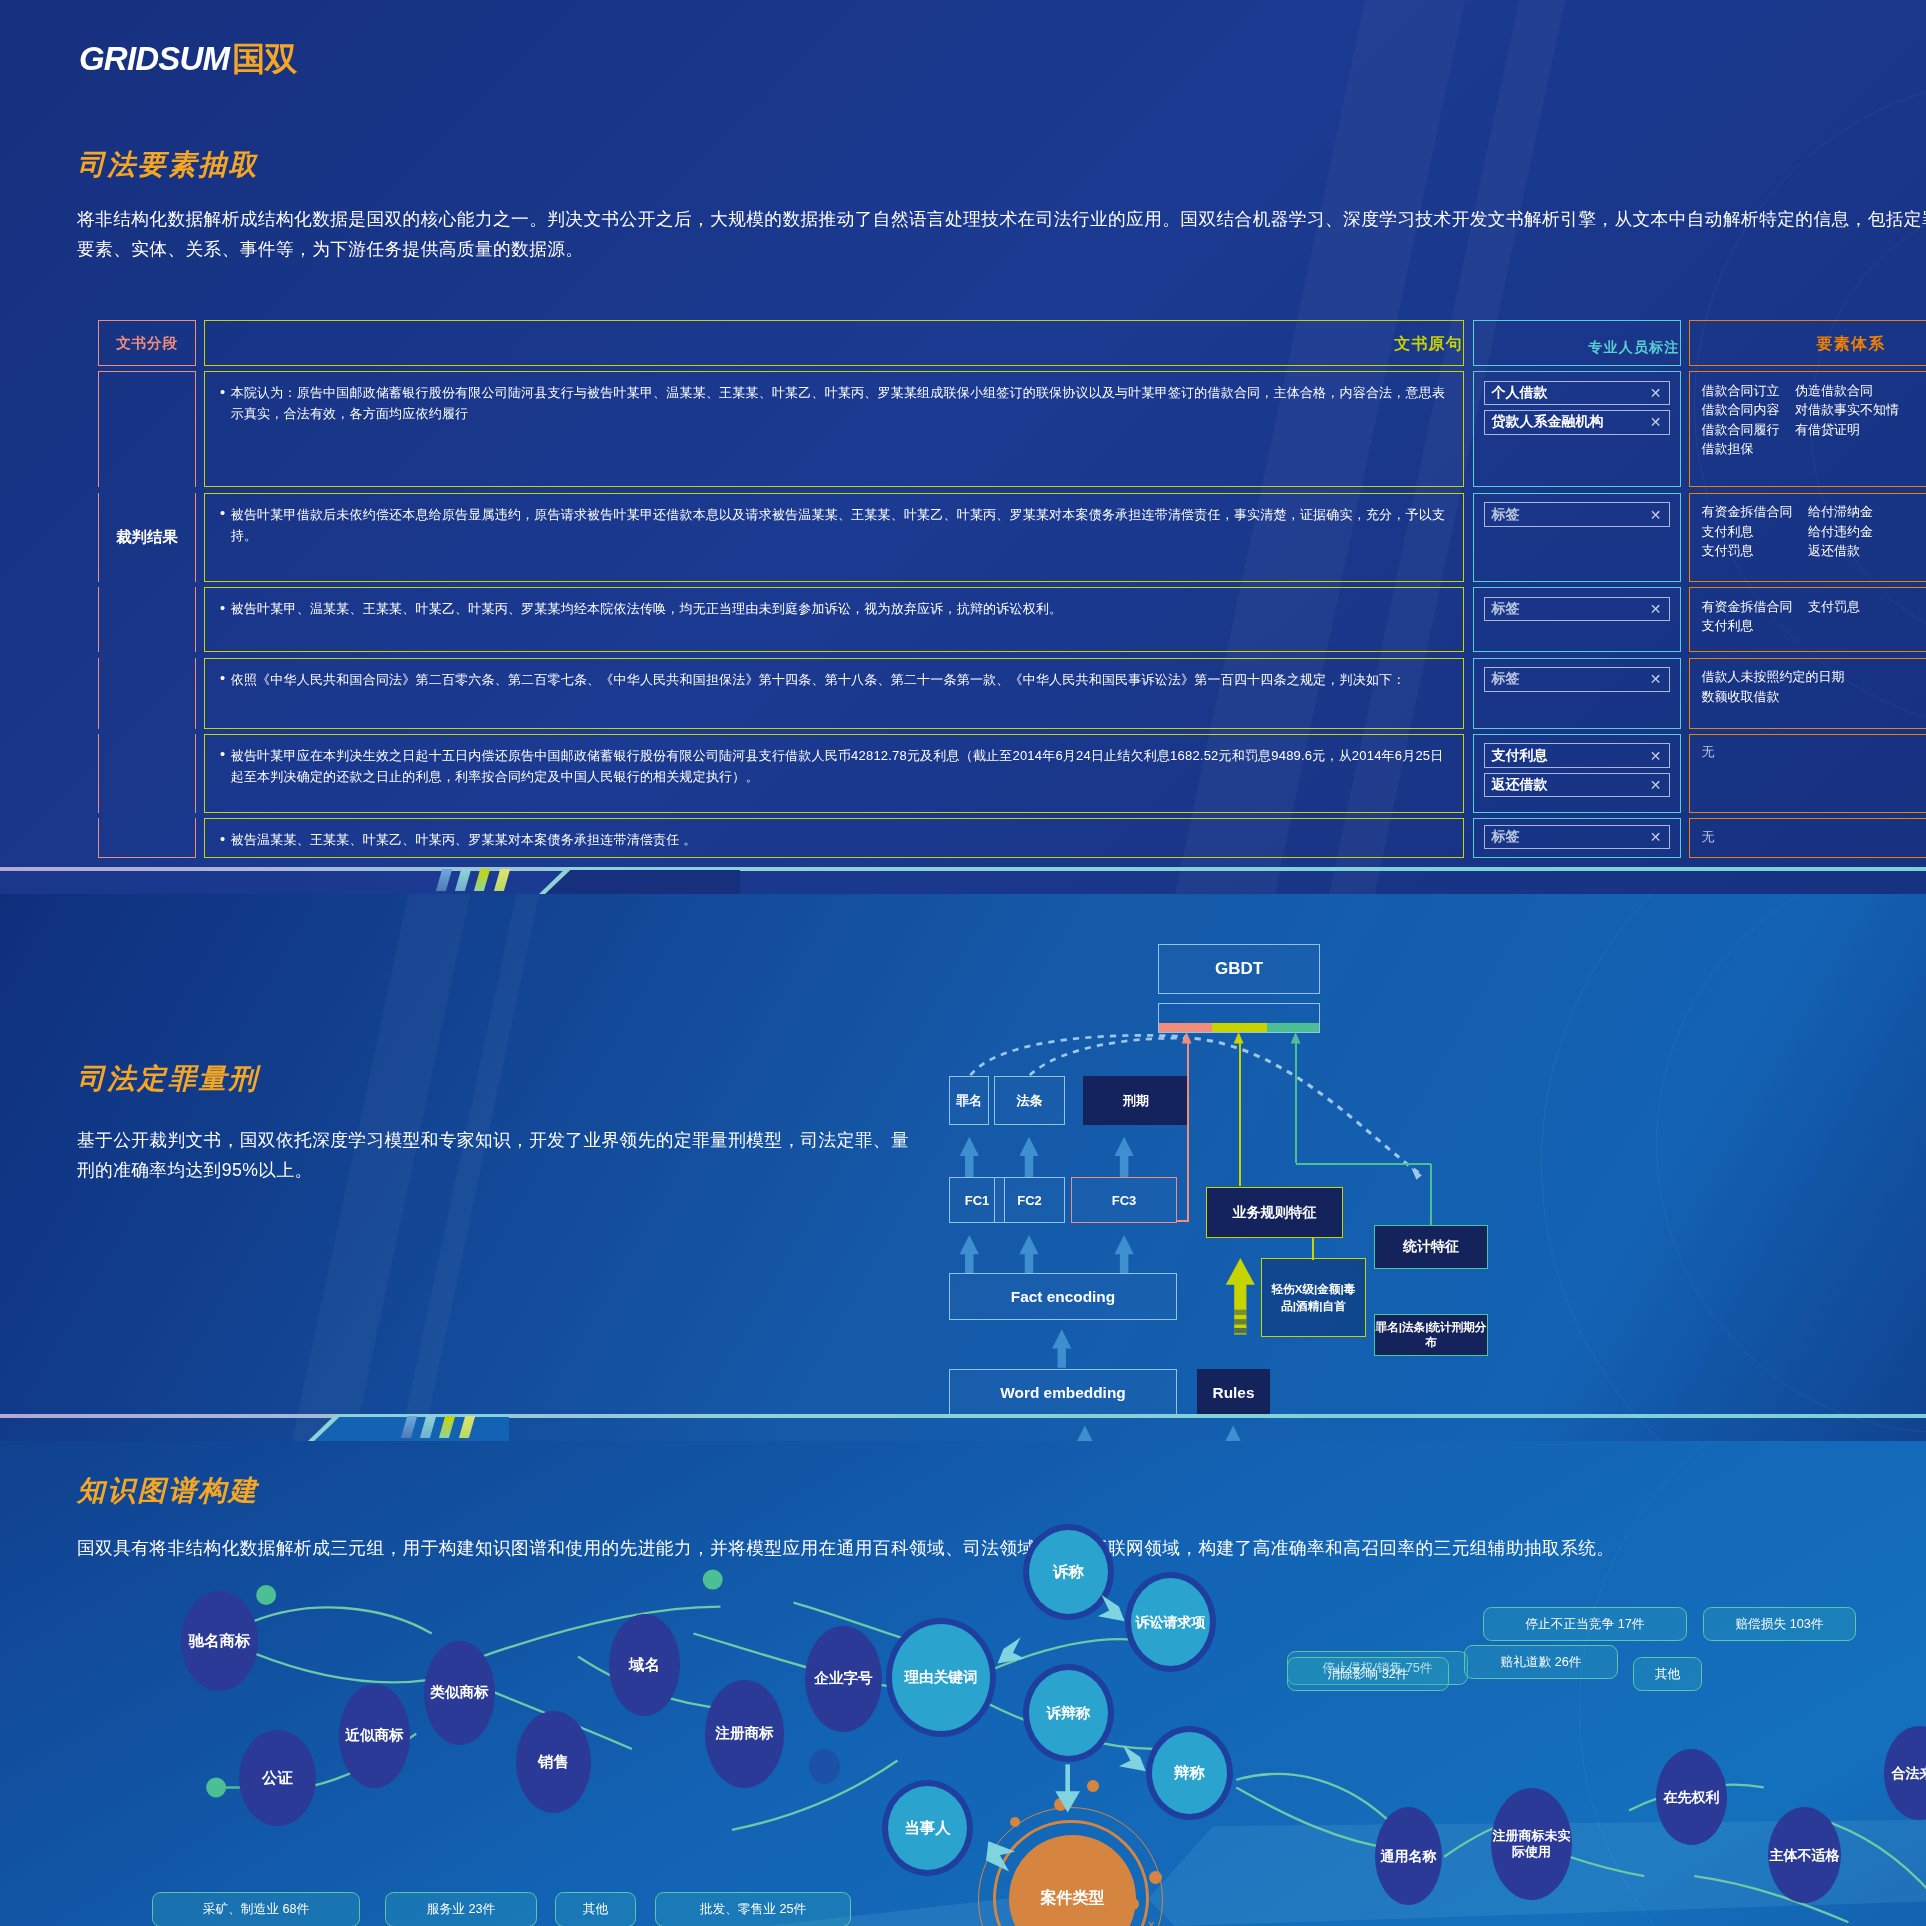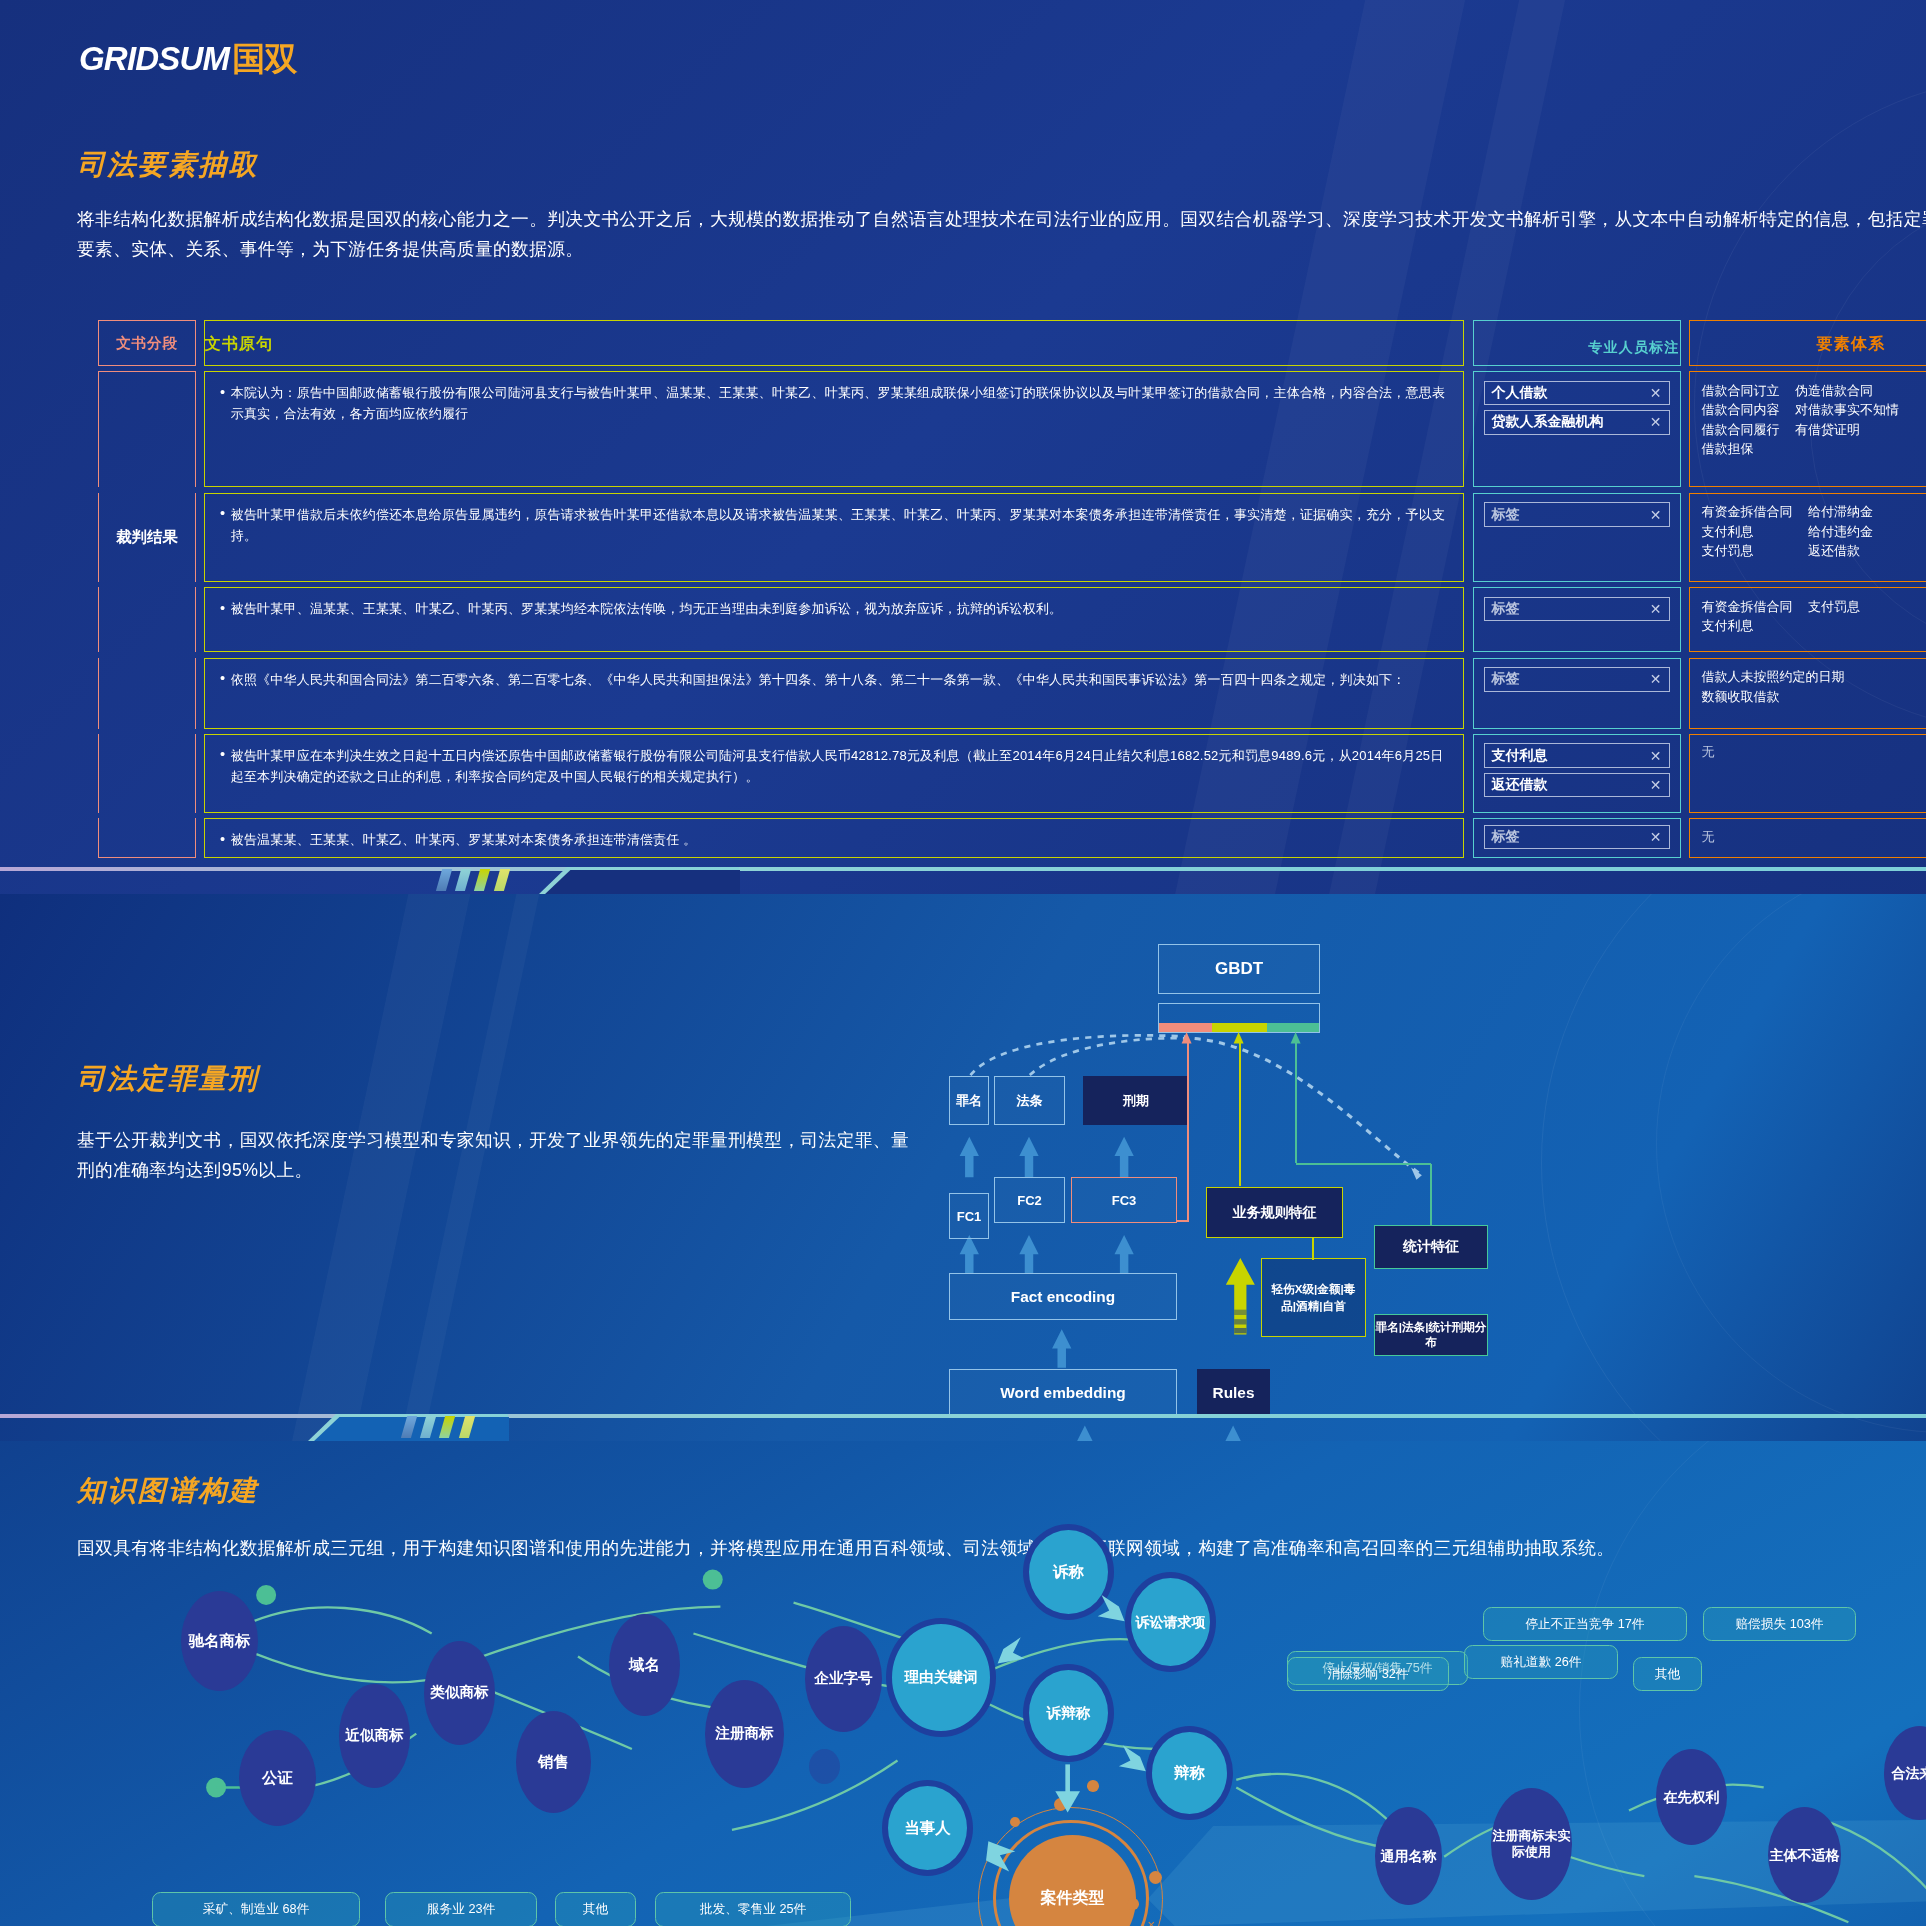--- a/index.html
+++ b/index.html
@@ -41,21 +41,21 @@
     font-weight:500; letter-spacing:0.4px;
   }
 
   
   .tbl { position:absolute; left:98px; top:320px; width:1915px; }
   .trow { display:flex; width:100%; margin-bottom:5.4px; }
   .c-seg { width:98px; flex:0 0 98px; margin-right:7.7px; border:1.2px solid #f08d7c; display:flex; align-items:center; justify-content:center; text-align:center; }
   .c-seg.head { color:#f08d7c; font-size:14.6px; font-weight:700; letter-spacing:0.8px; }
   .c-seg.body { color:#ffffff; font-size:15.4px; font-weight:600; }
   .c-src { flex:1 1 auto; margin-right:8.5px; border:1.5px solid #c8d400; padding:10px 13px; position:relative; }
-  .c-src.head { text-align:left; color:#c8d400; font-size:16px; font-weight:800; letter-spacing:1.2px; padding:13px 0; }
+  .c-src.head { text-align:right; color:#c8d400; font-size:16px; font-weight:800; letter-spacing:1.2px; padding:13px 0; }
   .c-src .li { position:relative; padding-left:13px; font-size:13px; line-height:1.62; font-weight:500; letter-spacing:0.2px; }
   .c-src .li:before { content:"•"; position:absolute; left:2.3px; top:-1.5px; font-size:14.6px; }
   .c-ann { width:208px; flex:0 0 208px; margin-right:8.5px; border:1.5px solid #57d0cf; padding:8.5px 10px; }
   .c-ann.head { text-align:right; color:#57d0cf; font-size:14px; font-weight:800; letter-spacing:1.2px; padding:18px 0; border:1.5px solid #57d0cf; }
   .tag { display:flex; align-items:center; justify-content:space-between; border:1.2px solid #aab7d8; padding:2.3px 7px; margin-bottom:4.6px; font-size:14px; font-weight:600; color:#fff; }
   .tag.placeholder { color:#b9c4de; }
   .tag .x { color:#c5cee6; font-size:14px; line-height:1; }
   .c-sys { width:324px; flex:0 0 324px; border:1.5px solid #f08000; padding:8.5px 11.6px; }
   .c-sys.head { text-align:center; color:#f08000; font-size:16px; font-weight:800; letter-spacing:1.2px; padding:13px 0; }
   .sysgrid { display:flex; gap:15.4px; }
@@ -297,21 +297,21 @@
         <polygon points="517,560 492,610 506,610 506,665 528,665 528,610 542,610"></polygon>
         <polygon points="115,815 90,865 104,865 104,915 126,915 126,865 140,865"></polygon>
         <polygon points="270,815 245,865 259,865 259,915 281,915 281,865 295,865"></polygon>
         <polygon points="517,815 492,865 506,865 506,915 528,915 528,865 542,865"></polygon>
         <polygon points="355,1060 330,1110 344,1110 344,1160 366,1160 366,1110 380,1110"></polygon>
         <polygon points="415,1310 390,1360 404,1360 404,1410 426,1410 426,1360 440,1360"></polygon>
         <polygon points="800,1310 775,1360 789,1360 789,1410 811,1410 811,1360 825,1360"></polygon>
       </g>
     </svg>
 
-    <div class="nodebox nb-line" style="left:24px;top:256px;width:40px;height:46px;margin-top:16px;">FC1</div>
+    <div class="nodebox nb-line" style="left:24px;top:256px;width:56px;height:46px;">FC1</div>
     <div class="nodebox nb-line" style="left:69px;top:256px;width:71px;height:46px;">FC2</div>
     <div class="nodebox nb-red" style="left:146px;top:256px;width:106px;height:46px;">FC3</div>
 
     <div style="position:absolute;left:252px;top:299px;width:12.3px;height:1.9px;background:#f08d7c;"></div>
     <div style="position:absolute;left:262px;top:119px;width:1.9px;height:180px;background:#f08d7c;"></div>
     <svg style="position:absolute;left:252px;top:111px;width:23px;height:15.4px;" viewBox="0 0 60 40" width="23" height="15.4">
         <polygon points="25,0 12,30 38,30" fill="#f08d7c"></polygon>
       </svg>
 
     <div class="nodebox nb-yellow" style="left:281px;top:266px;width:137px;height:51px;font-size:14px;">业务规则特征</div>

